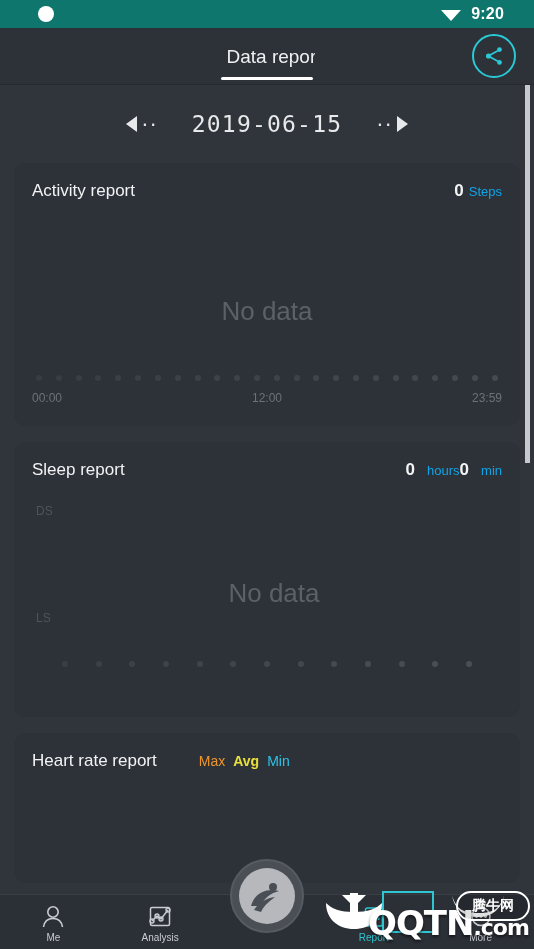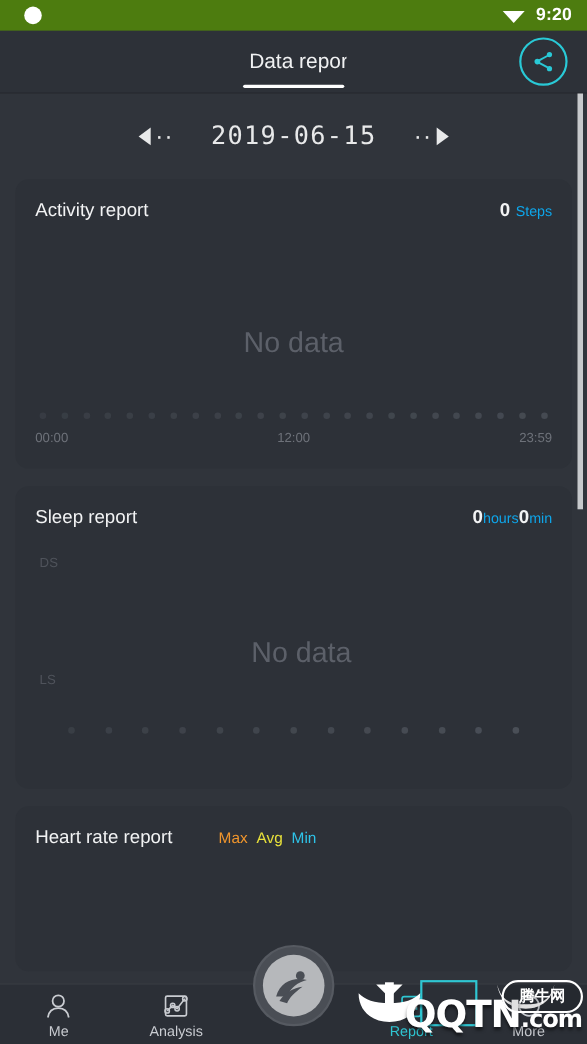--- a/index.html
+++ b/index.html
@@ -12,23 +12,23 @@
   #app {
     position:relative;
     width:534px; height:949px;
     background:#30343b;
     overflow:hidden;
   }
 
   
   .statusbar {
     height:28px;
-    background:#4d7c0f;
+    background:#0f766e;
     display:flex; align-items:center;
-    padding:0 14px;
+    padding:0 30px;
     position:relative;
   }
   .sb-dot {
     width:16px; height:16px; border-radius:50%;
     background:#ffffff;
     margin-left:8px;
   }
   .sb-right {
     margin-left:auto;
     display:flex; align-items:center; gap:9px;
@@ -155,21 +155,21 @@
   .card-meta {
     margin-left:auto;
     display:flex; align-items:baseline;
   }
   .metric-num {
     color:#f2f3f4; font-size:17px; font-weight:bold;
   }
   .metric-unit {
     color:#0ea5e9; font-size:13px; margin-left:5px;
   }
-  .metric-unit.tight { margin-left:0px; }
+  .metric-unit.tight { margin-left:12px; }
   .hr-legend { display:flex; gap:8px; align-items:baseline;margin-left:42px; }
   .hr-max { color:#f0952c; font-size:14px; }
   .hr-avg { color:#e7e03a; font-size:14px; }
   .hr-min { color:#2ec3e8; font-size:14px; }
 
   
   .card-activity { height:263px; }
   .nodata {
     position:absolute;
     left:0; right:0;
@@ -234,21 +234,21 @@
     display:flex;
   }
   .navitem {
     flex:1;
     display:flex; flex-direction:column;
     align-items:center; justify-content:center;
     gap:3px;
     padding-top:3px;
   }
   .navitem .lbl {
-    color:#c9ccd1; font-size:13px;
+    color:#c9ccd1; font-size:10px;
   }
   .navitem.active .lbl { color:#2fc6d2; }
   .navitem.spacer { visibility:hidden; }
   .fab {
     position:absolute;
     left:50%; bottom:16px;
     transform:translateX(-50%);
     width:74px; height:74px;
     border-radius:50%;
     background:#4a4e55;
@@ -422,21 +422,21 @@
           <span class="d" style="opacity: 0.95;"></span>
           <span class="d" style="opacity: 1;"></span>
         </div>
     </div>
 
     <div class="card card-hr">
       <div class="card-head">
         <span class="card-title">Heart rate report</span>
         <span class="card-meta hr-legend" id="hr-legend">
             <span class="hr-max" style="color: rgb(240, 149, 44);">Max</span>
-            <span class="hr-avg" style="color: rgb(231, 224, 58);">Avg</span>
+            <span class="hr-avg" style="color: rgb(231, 224, 58); font-weight: bold;">Avg</span>
             <span class="hr-min" style="color: rgb(46, 195, 232);">Min</span>
           </span>
       </div>
     </div>
 
   </div>
 
   <div class="scrollbar-track">
     <div class="scrollbar-thumb" style="top:0;"></div>
   </div>

